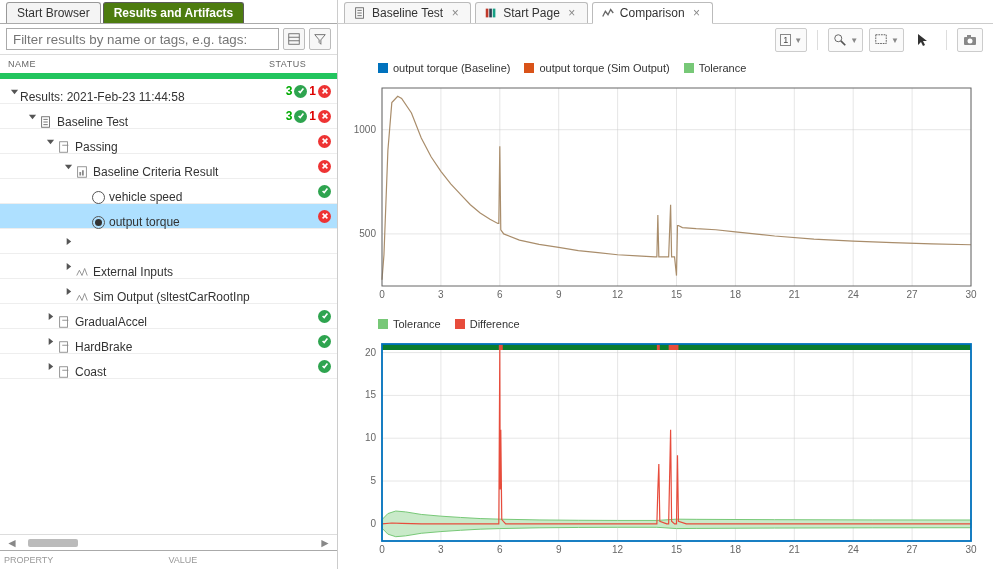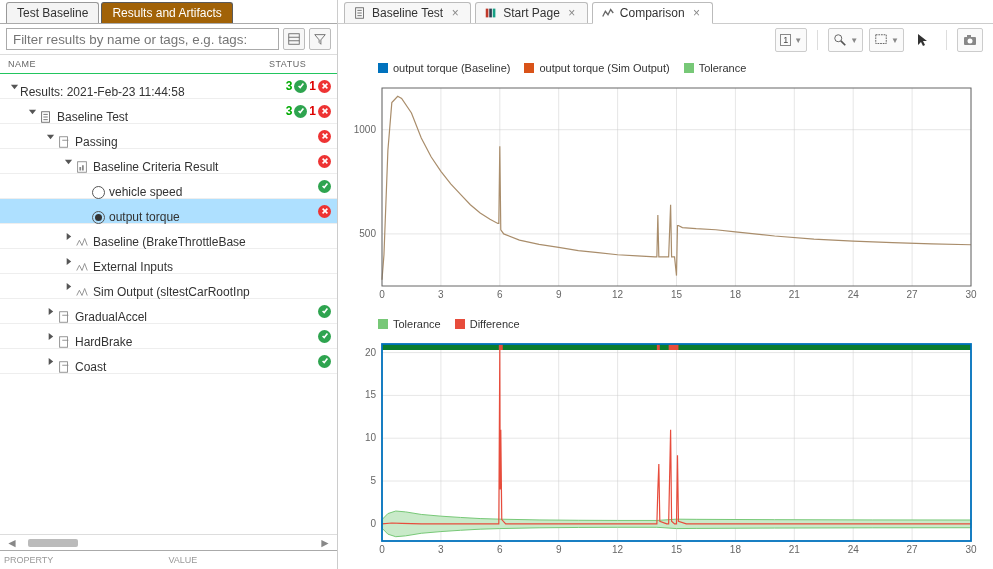--- a/index.html
+++ b/index.html
@@ -3,28 +3,28 @@
 <meta charset="utf-8">
 <style>
   * { box-sizing: border-box; }
   html, body { margin: 0; padding: 0; height: 100%; font-family: Arial, Helvetica, sans-serif; font-size: 12px; color: #333; background: #fff; }
   .root { display: flex; width: 993px; height: 569px; overflow: hidden; }
 
   
   .left { width: 338px; height: 100%; border-right: 1px solid #ccc; display: flex; flex-direction: column; background: #fff; }
   .lefttabs { display: flex; padding: 2px 6px 0 6px; align-items: flex-end; height: 24px; border-bottom: 1px solid #aaa; }
   .lefttab { padding: 3px 10px; border: 1px solid #999; border-bottom: none; margin-right: 2px; border-radius: 3px 3px 0 0; background: #f4f4f4; cursor: pointer; }
-  .lefttab.active { background: #a16207; color: #fff; border-color: #5b5b5b; }
+  .lefttab.active { background: #4d7c0f; color: #fff; border-color: #5b5b5b; font-weight: bold; }
 
   .filterrow { display: flex; align-items: center; gap: 4px; padding: 4px 6px; border-bottom: 1px solid #ddd; }
   .filterrow input { flex: 1; border: 1px solid #aaa; padding: 3px 6px; color: #6d28d9; height: 22px; }
   .iconbtn { width: 22px; height: 22px; border: 1px solid #bbb; background: #f7f7f7; border-radius: 2px; display: flex; align-items: center; justify-content: center; cursor: pointer; color: #555;}
   .iconbtn svg { width:14px; height:14px; }
 
-  .colshdr { display: flex; border-bottom: 1px solid #22c55e; font-size: 9px; color: #666; letter-spacing: 0.5px; padding: 4px 8px; }
+  .colshdr { display: flex; border-bottom: 6px solid #22c55e; font-size: 9px; color: #666; letter-spacing: 0.5px; padding: 4px 8px; }
   .colshdr .namecol { flex: 1; }
   .colshdr .statuscol { width: 60px; }
 
   .tree { flex: 1; overflow: auto; }
   .row { display: flex; align-items: center; height: 25px; padding-right: 6px; border-bottom: 1px solid #eee; cursor: default; }
   .row .indent { flex: 0 0 auto; }
   .row .namewrap { flex: 1; display: flex; align-items: center; gap: 4px; min-width: 0; white-space: nowrap; overflow: hidden; margin-top: 12px; }
   .row .status { width: 60px; display: flex; align-items: center; justify-content: flex-end; gap: 2px; }
   .row.selected { background: #aee0ff; }
   .twisty { width: 12px; height: 12px; display: inline-flex; align-items: center; justify-content: center; color: #555; }
@@ -72,21 +72,21 @@
   .axis text { fill:#666; font-size:10px;}
   .frame { fill:none; stroke:#666; stroke-width:1;}
 </style>
 </head>
 <body>
 
 <div class="root">
 
   <div class="left">
     <div class="lefttabs">
-      <div class="lefttab"><span>Test Baseline</span></div>
+      <div class="lefttab"><span>Start Browser</span></div>
       <div class="lefttab active"><span>Results and Artifacts</span></div>
     </div>
     <div class="filterrow">
       <input type="text" placeholder="Filter results by name or tags, e.g. tags:" style="">
       <div class="iconbtn">
         <svg viewBox="0 0 16 16">
             <rect x="2" y="2" width="12" height="12" fill="none" stroke="#666"></rect>
             <line x1="2" y1="6" x2="14" y2="6" stroke="#666"></line>
             <line x1="2" y1="10" x2="14" y2="10" stroke="#666"></line>
           </svg>
@@ -247,28 +247,20 @@
               </svg>
             </span>
           </span>
         </div>
         <div class="row">
           <span class="indent" style="width: 62px;"></span>
           <span class="twisty">
             <svg viewBox="0 0 10 10">
               <path d="M3 1 L8 5 L3 9 Z" fill="#555"></path>
             </svg>
-          </span>
-          <span class="namewrap">
-            <span class="nodeicon">
-              <svg viewBox="0 0 16 16">
-                <path d="M2 12 L5 6 L8 12 L11 4 L14 12" fill="none" stroke="#888"></path>
-              </svg>
-            </span>
-            <span>Baseline (BrakeThrottleBase</span>
           </span>
           <span class="status"></span>
         </div>
         <div class="row">
           <span class="indent" style="width: 62px;"></span>
           <span class="twisty">
             <svg viewBox="0 0 10 10">
               <path d="M3 1 L8 5 L3 9 Z" fill="#555"></path>
             </svg>
           </span>

